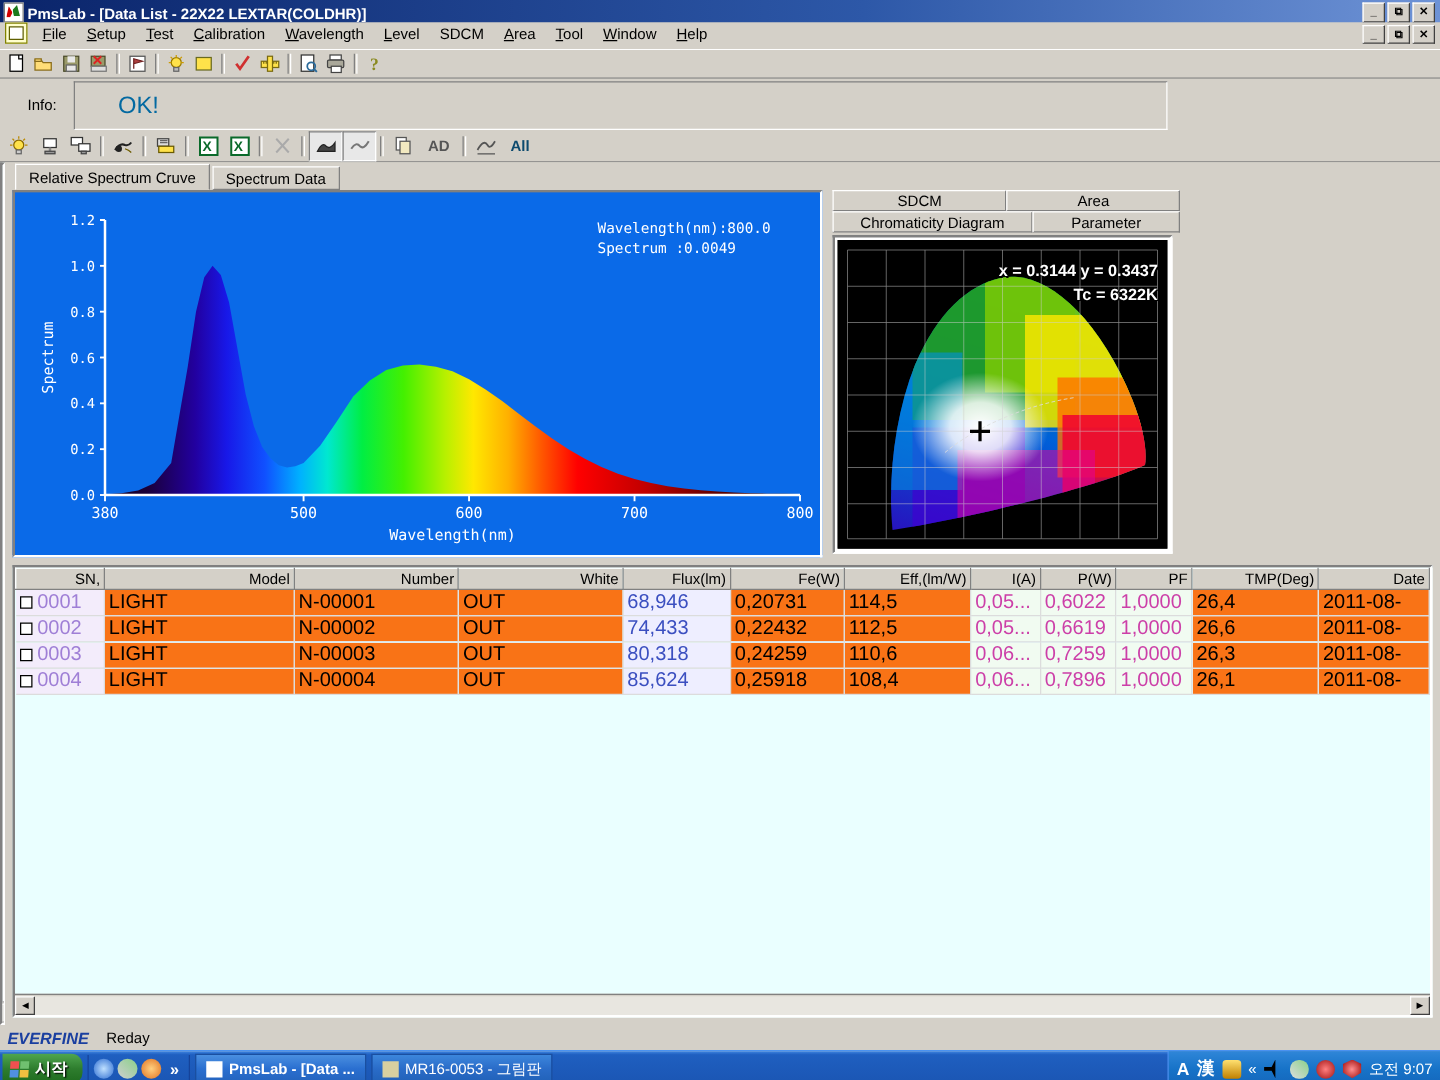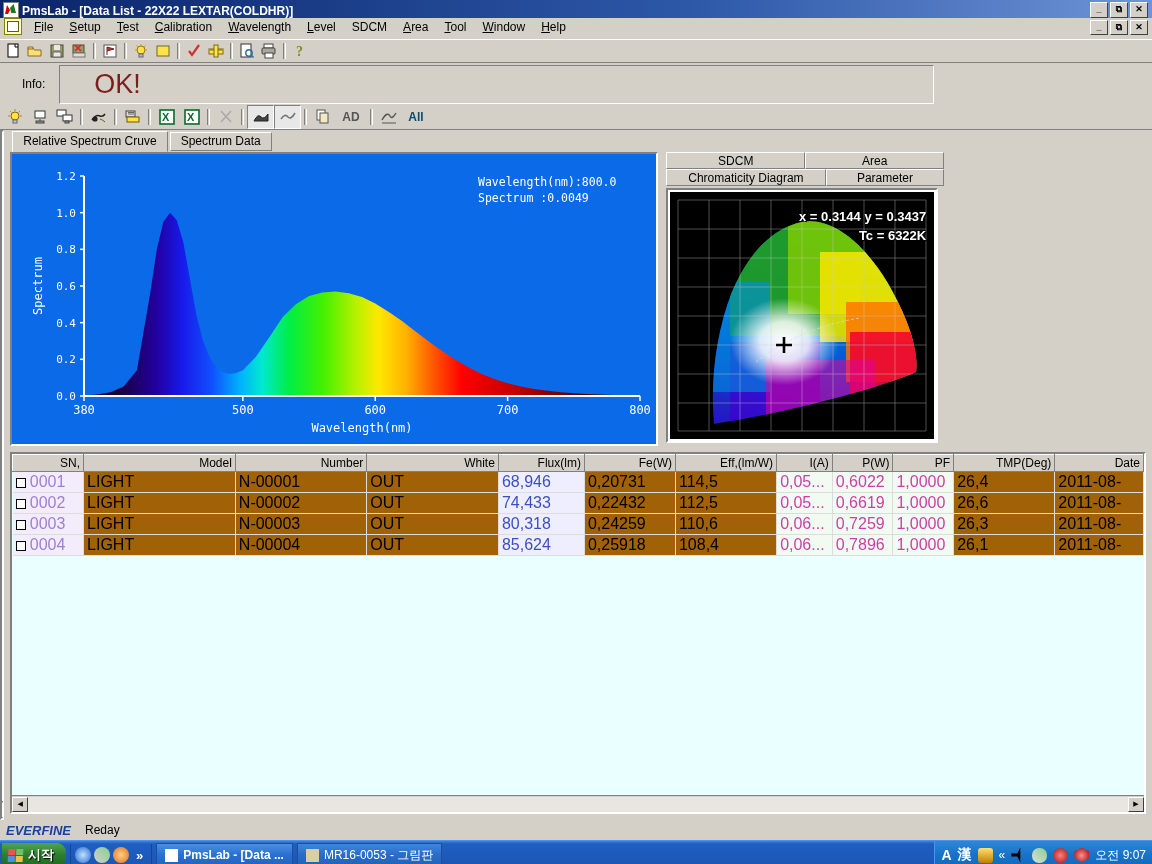--- a/index.html
+++ b/index.html
@@ -56,21 +56,21 @@
   .tbsep{width:1px;height:16px;margin:0 3px;border-left:1px solid #808080;border-right:1px solid #fff;}
 
   
   .infobar{height:42px;background:#d4d0c8;display:flex;align-items:flex-start;}
   .info-label{font-size:12px;color:#000;margin:14px 0 16px 22px;}
   .info-box{
     margin:2px 0 0 14px;flex:1 1 auto;height:37px;background:#d4d0c8;
     border:1px solid;border-color:#808080 #fff #fff #808080;
     display:flex;align-items:center;
   }
-  .info-ok{color:#7f1d1d;font-size:27px;font-family:"Liberation Sans",sans-serif;margin-left:34px;line-height:1;}
+  .info-ok{color:#0369a1;font-size:19px;font-family:"Liberation Sans",sans-serif;margin-left:34px;line-height:1;}
   .info-right-gap{width:218px;}
 
   
   .toolbar2{
     height:24px;display:flex;align-items:center;background:#d4d0c8;
     border-bottom:1px solid #808080;padding-left:2px;
   }
   .t2btn{width:25px;height:22px;display:flex;align-items:center;justify-content:center;cursor:default;font-size:11px;}
   .t2btn.pressed{border:1px solid;border-color:#808080 #fff #fff #808080;background:#e8e8e8;}
   .t2lbl{font-weight:bold;font-size:12px;color:#555;}
@@ -93,21 +93,21 @@
     border-top:1px solid #808080;display:flex;align-items:center;
   }
   .sb-arrow{width:16px;height:15px;background:#d4d0c8;border:1px solid;border-color:#fff #404040 #404040 #fff;
      font-size:7px;display:flex;align-items:center;justify-content:center;box-sizing:border-box;}
   .sb-track{flex:1 1 auto;height:15px;background:#e8e6e0;}
 
   
   .rightpanel{flex:1 1 auto;height:690px;display:flex;flex-direction:column;background:#d4d0c8;position:relative;}
 
   
-  .tabrow{height:22px;display:flex;align-items:center;padding-left:8px;background:#d4d0c8;}
+  .tabrow{height:22px;display:flex;align-items:flex-end;padding-left:8px;background:#d4d0c8;}
   .tab{
     height:19px;padding:0 10px;display:flex;align-items:center;font-size:12px;color:#000;
     background:#d4d0c8;border:1px solid;border-color:#fff #808080 #808080 #fff;
     margin-right:2px;box-sizing:border-box;
   }
   .tab.active{height:21px;border-bottom-color:#d4d0c8;background:#d4d0c8;}
 
   
   .chartsrow{display:flex;padding:0 6px;gap:8px;}
   .spectrum-wrap{
@@ -144,21 +144,21 @@
     font-weight:normal;text-align:right;padding:1px 3px;height:15px;font-size:12px;color:#000;
     box-sizing:border-box;overflow:hidden;white-space:nowrap;
   }
   table.grid td{
     border-bottom:1px solid #dcdcdc;border-right:1px solid #dcdcdc;
     padding:1px 3px;height:16px;white-space:nowrap;overflow:hidden;font-size:16px;box-sizing:border-box;
   }
   td.c-sn{background:#f3ecfb;color:#9f7fd6;}
   td.c-flux{background:#eeeeff;color:#3b4fc0;}
   td.c-pink{background:#f1fbf1;color:#cc3fa8;}
-  td.c-plain{background:#a16207;color:#000;}
+  td.c-plain{background:#f97316;color:#000;}
   .cbox{width:10px;height:10px;border:1px solid #000;background:#fff;display:inline-block;vertical-align:-1px;margin-right:4px;box-sizing:border-box;}
   .tbl-hscroll{position:absolute;left:0;right:0;bottom:0;height:16px;background:#d4d0c8;border-top:1px solid #808080;display:flex;align-items:center;}
 
   
   .statusbar{height:20px;display:flex;align-items:center;background:#d4d0c8;}
   .brand{color:#1a3fa0;font-style:italic;font-weight:bold;font-size:13px;margin-left:6px;}
   .ready{margin-left:14px;font-size:12px;color:#000;}
   .sb-cell{
     height:16px;display:flex;align-items:center;padding:0 5px;font-size:12px;
     border:1px solid;border-color:#808080 #fff #fff #808080;box-sizing:border-box;margin-right:2px;

